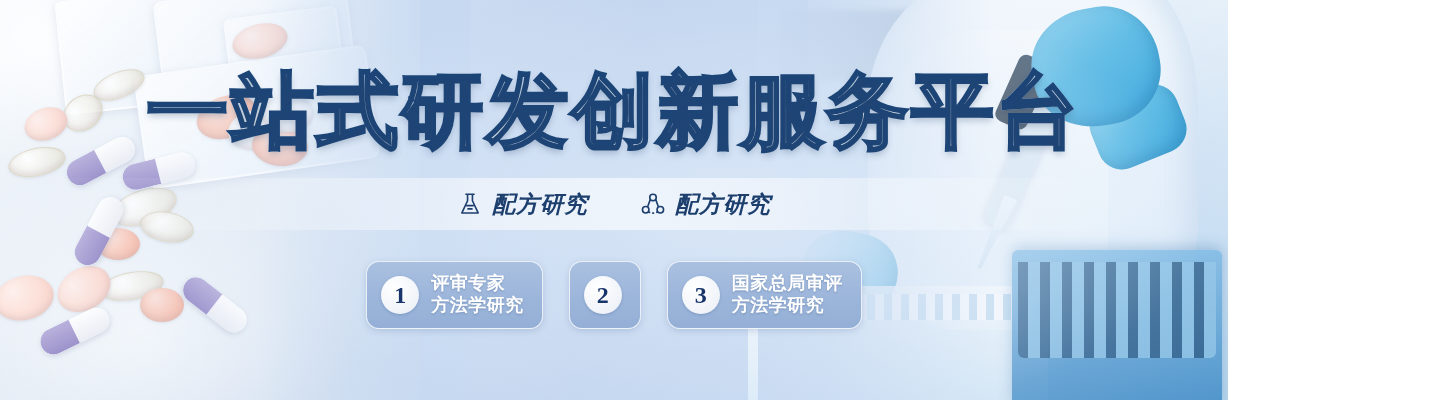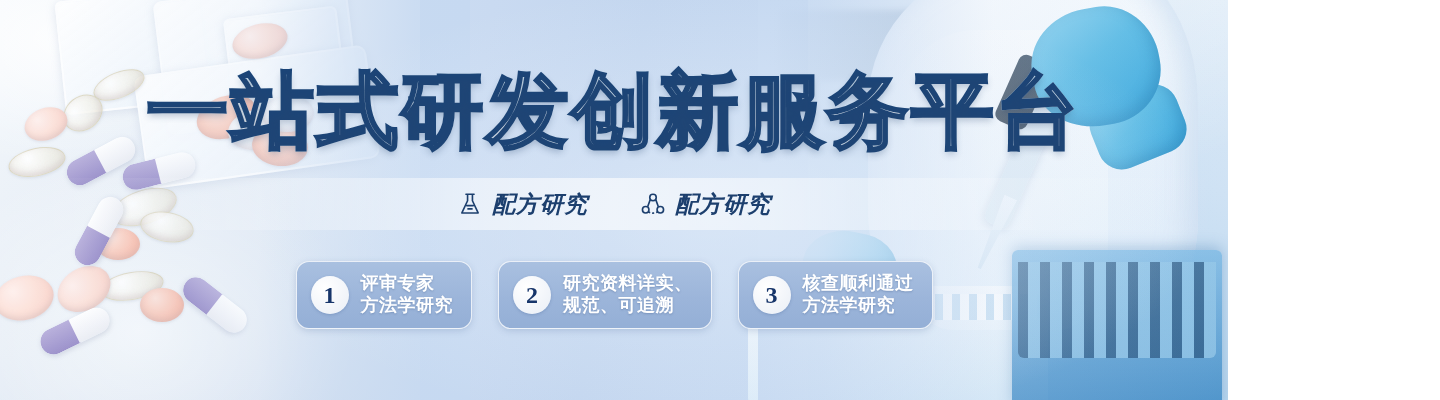--- a/index.html
+++ b/index.html
@@ -361,29 +361,25 @@
       <div class="card">
         <div class="num">1</div>
         <div class="card-text">
           <div>评审专家</div>
           <div>方法学研究</div>
         </div>
       </div>
 
       <div class="card">
         <div class="num">2</div>
-        <div class="card-text">
-          <div>研究资料详实、</div>
-          <div>规范、可追溯</div>
-        </div>
       </div>
 
       <div class="card">
         <div class="num">3</div>
         <div class="card-text">
-          <div>核查顺利通过</div>
+          <div>国家总局审评</div>
           <div>方法学研究</div>
         </div>
       </div>
     </div>
 
   </div>
 </div>
 
 </body></html>

